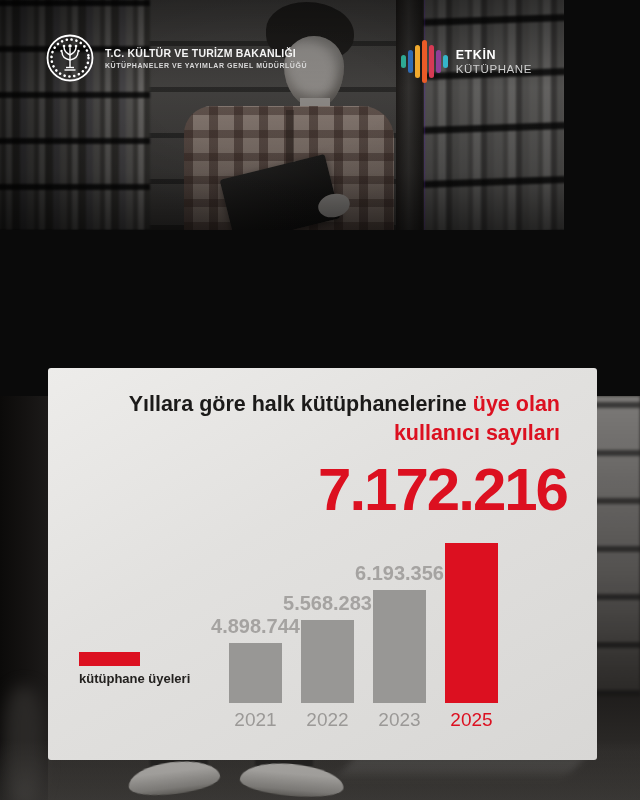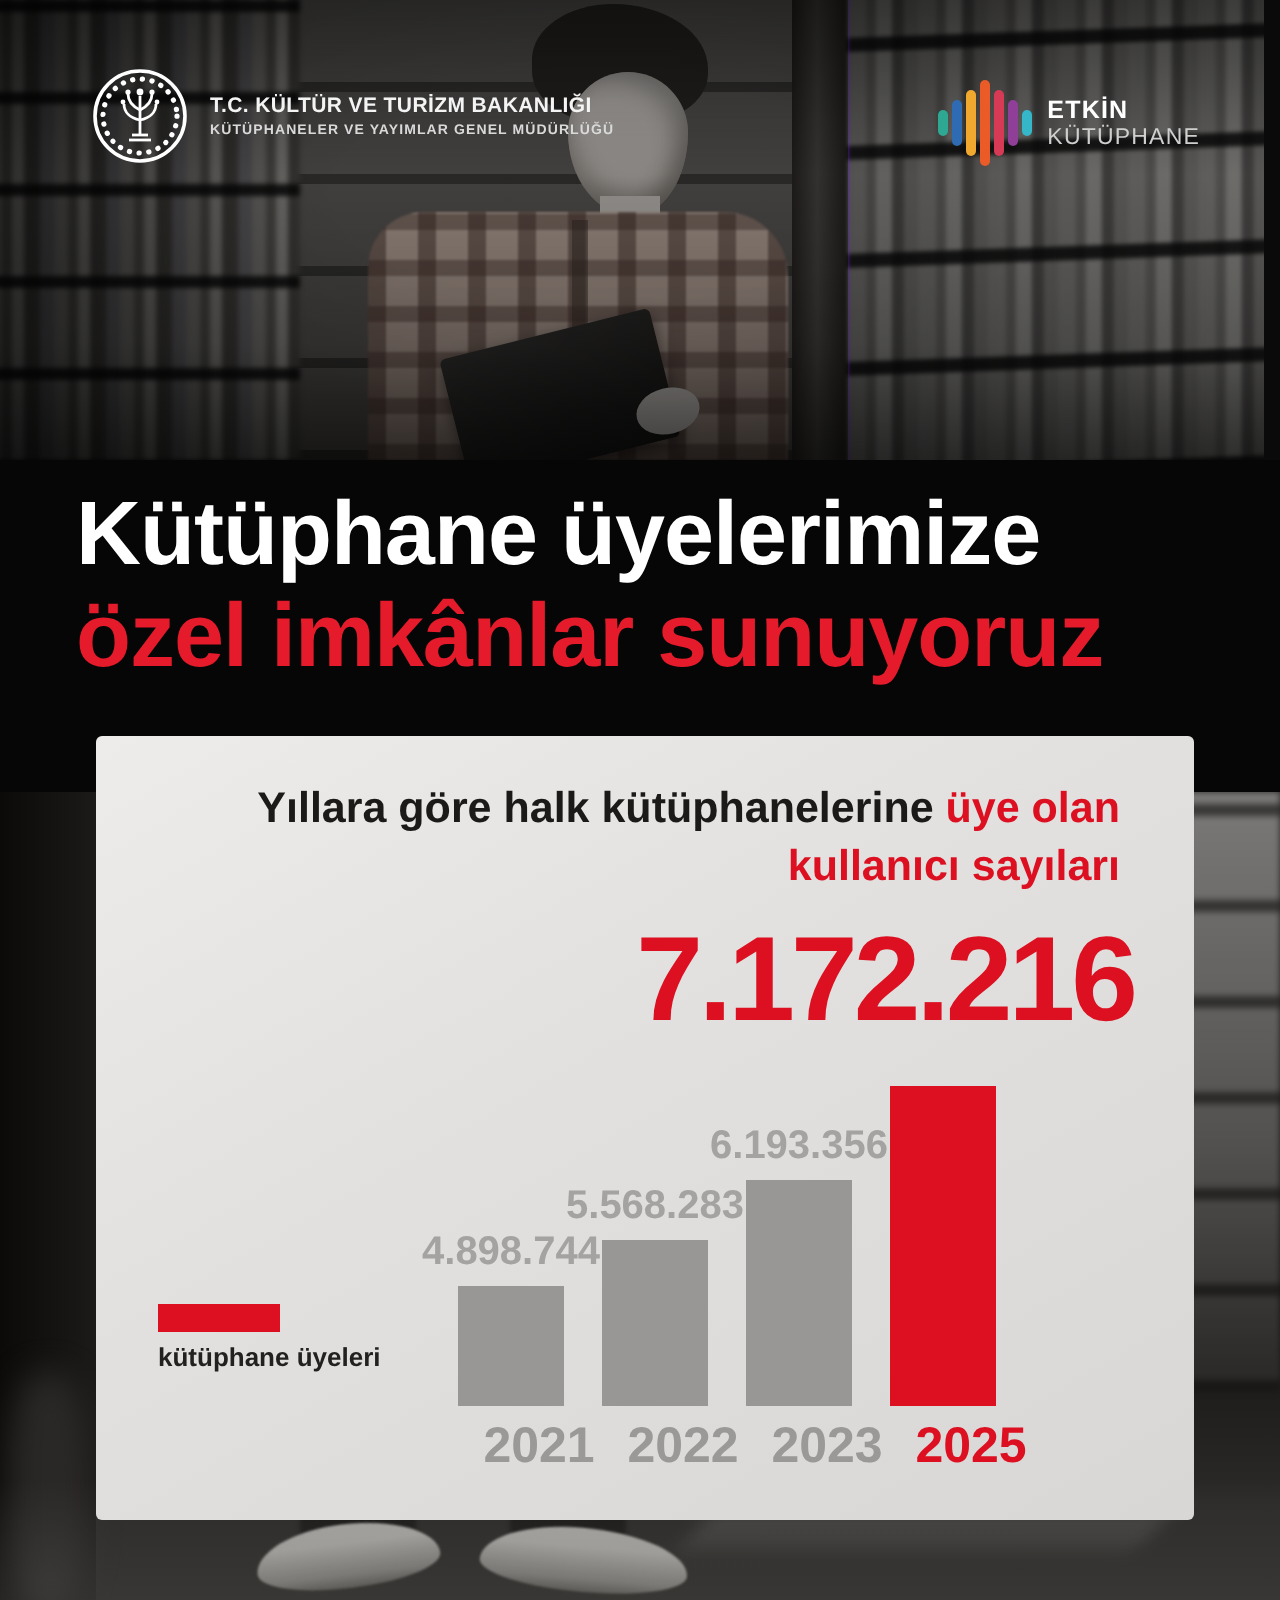--- a/index.html
+++ b/index.html
@@ -1,21 +1,21 @@
 <!DOCTYPE html>
 <html><head>
 <meta charset="utf-8">
 <style>
   html,body{margin:0;padding:0;background:#000;}
   .stage{position:relative;width:640px;height:800px;overflow:hidden;
          font-family:"Liberation Sans",sans-serif;background:#0a0a0a;}
   .stage *{box-sizing:border-box;}
 
   
-  .photo-top{position:absolute;left:0;top:0;width:632px;height:230px;background:#6d28d9;overflow:hidden;}
+  .photo-top{position:absolute;left:0;top:0;width:564px;height:230px;background:#6d28d9;overflow:hidden;}
   .ph-center{position:absolute;left:130px;top:0;width:290px;height:100%;
     background:
       repeating-linear-gradient(0deg, rgba(0,0,0,.38) 0 5px, rgba(0,0,0,0) 5px 46px),
       linear-gradient(180deg,#565452,#454341);}
   .ph-left-shelf{position:absolute;left:-6px;top:-6px;width:156px;height:242px;filter:blur(1.2px);
     background:
       linear-gradient(90deg, rgba(0,0,0,.55), rgba(0,0,0,.12)),
       repeating-linear-gradient(0deg, rgba(8,8,8,.85) 0 6px, rgba(8,8,8,0) 6px 46px),
       repeating-linear-gradient(90deg,#7b7976 0 7px,#555350 7px 12px,#8d8b88 12px 18px,#454340 18px 26px,#68666a 26px 33px);}
   .ph-right-post{position:absolute;left:396px;top:0;width:28px;height:100%;
@@ -97,21 +97,21 @@
   .card-title{position:absolute;left:32px;top:22px;width:480px;
     font-size:21.5px;line-height:29px;font-weight:700;color:#1b1a19;}
   .big-number{position:absolute;top:92px;right:30px;font-size:60px;line-height:1;
     font-weight:700;letter-spacing:-2px;white-space:nowrap;}
   .bars-row{position:absolute;left:181px;bottom:57px;display:flex;align-items:flex-end;gap:19px;}
   .bar-col{position:relative;width:53px;}
   .bar{width:100%;}
   .bar-value{position:absolute;left:50%;bottom:100%;transform:translateX(-50%);
     margin-bottom:5px;white-space:nowrap;font-size:20px;font-weight:700;color:#a5a3a1;}
   .bar-year{position:absolute;left:50%;top:100%;transform:translateX(-50%);
-    margin-top:6px;font-size:25px;font-weight:700;color:#9b9997;margin-left:14px;}
+    margin-top:6px;font-size:19px;font-weight:400;color:#9b9997;}
   .legend{position:absolute;left:31px;top:284px;}
   .legend-swatch{width:61px;height:14px;}
   .legend-label{margin-top:5px;font-size:13px;font-weight:700;color:#23211f;}
 </style>
 </head>
 <body>
 
 <div class="stage">
 
   <div class="photo-top">
@@ -165,26 +165,20 @@
           <span style="background: rgb(143, 63, 151); height: 23px;"></span>
           <span style="background: rgb(53, 182, 201); height: 13px;"></span>
         </div>
       <div>
         <div class="etkin-line1">ETKİN</div>
         <div class="etkin-line2">KÜTÜPHANE</div>
       </div>
     </div>
   </div>
 
-  <div class="band">
-    <div class="headline">
-      <div class="headline-line1" style="color: rgb(255, 255, 255);">Kütüphane üyelerimize</div>
-      <div class="headline-line2" id="headline-line2" style="color: rgb(229, 27, 43);">özel imkânlar sunuyoruz</div>
-    </div>
-  </div>
 
   <div class="bottom-photo">
     <div class="bp-left-dark"></div>
     <div class="bp-left-blob"></div>
     <div class="bp-right-shelf"></div>
     <div class="bp-streak"></div>
     <div class="leg l1"></div>
     <div class="leg l2"></div>
     <div class="shoe s1"></div>
     <div class="shoe s2"></div>

